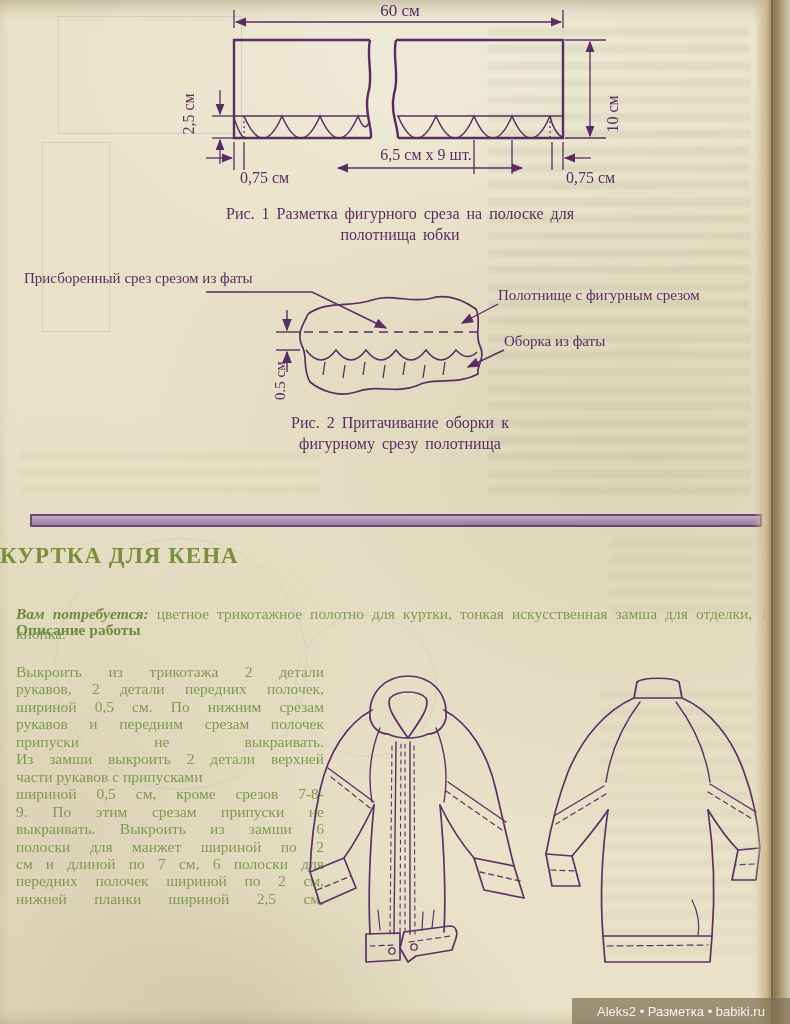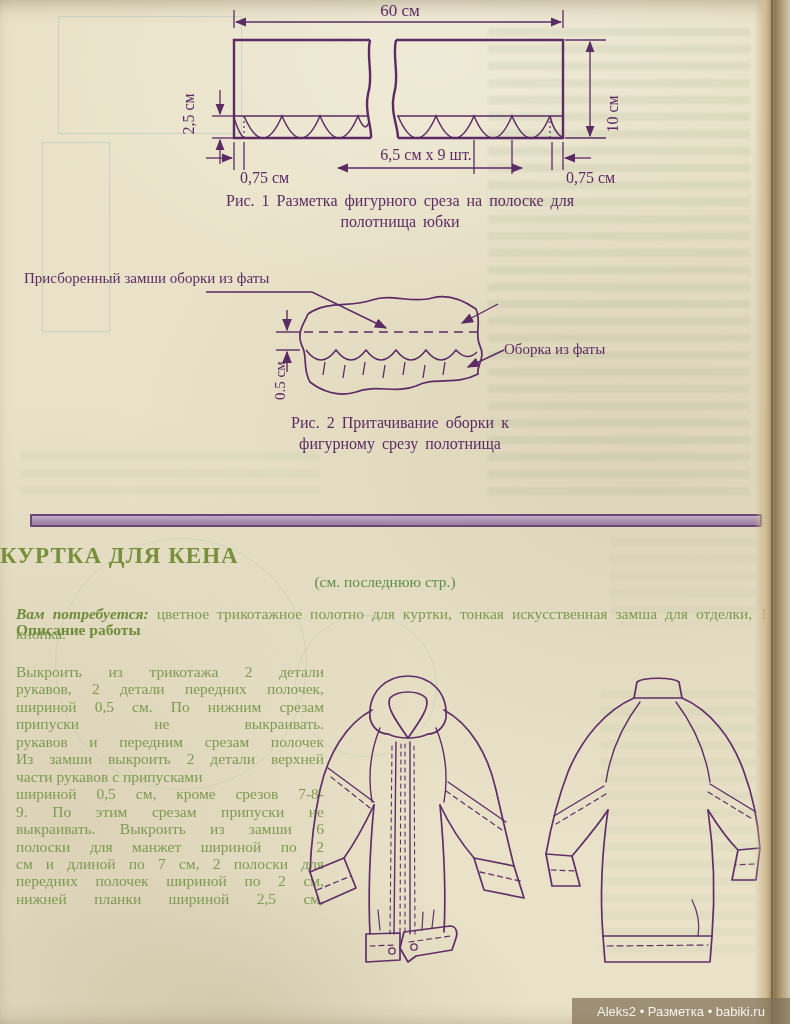--- a/index.html
+++ b/index.html
@@ -122,27 +122,28 @@
       <line x1="372" y1="114" x2="372" y2="136" stroke-dasharray="2,3" stroke-width="1.2"></line>
     </g>
     <text x="222" y="14" font-size="17" text-anchor="middle">60 см</text>
     <text font-size="16" text-anchor="middle" transform="translate(16,112) rotate(-90)">2,5 см</text>
     <text font-size="16" text-anchor="middle" transform="translate(440,112) rotate(-90)">10 см</text>
     <text x="62" y="181" font-size="16">0,75 см</text>
     <text x="248" y="158" font-size="16" text-anchor="middle">6,5 см х 9 шт.</text>
     <text x="388" y="181" font-size="16">0,75 см</text>
   </svg>
 
-  <div class="abs caption" style="left:170px;top:190px;width:460px;">
+  <div class="abs caption" style="left:170px;top:203px;width:460px;">
     <div>Рис. 1 Разметка фигурного среза на полоске для</div>
     <div>полотнища юбки</div>
   </div>
 
-  <div class="abs figlabel" style="left:24px;top:270px;">Присборенный замши оборки из фаты</div>
-  <div class="abs figlabel" style="left:504px;top:341px;">Оборка из фаты</div>
+  <div class="abs figlabel" style="left:24px;top:270px;">Присборенный срез срезом из фаты</div>
+  <div class="abs figlabel" style="left:498px;top:287px;">Полотнище с фигурным срезом</div>
+  <div class="abs figlabel" style="left:504px;top:333px;">Оборка из фаты</div>
   <div class="abs rot-label" style="left:272px;top:400px;">0.5 см</div>
 
   <svg class="abs" style="left:20px;top:262px;" width="620" height="152" viewBox="0 0 620 152">
     <g stroke="#5b2b64" fill="none" stroke-width="1.4">
 
       <path d="M186,30 L292,30 L366,66" marker-end="url(#arr)"></path>
       <path d="M478,42 L442,61" marker-end="url(#arr)"></path>
       <path d="M484,88 L448,105" marker-end="url(#arr)"></path>
 
       <line x1="256" y1="70" x2="280" y2="70"></line>
@@ -174,41 +175,40 @@
   </svg>
 
   <div class="abs caption" style="left:170px;top:412px;width:460px;">
     <div>Рис. 2 Притачивание оборки к</div>
     <div>фигурному срезу полотнища</div>
   </div>
 
   <div class="abs divider" style="left:30px;top:514px;width:728px;"></div>
 
   <div class="abs title" style="left:0;top:543px;">КУРТКА ДЛЯ КЕНА</div>
-  <div class="abs subtitle" style="left:0;top:573px;">(см. последнюю стр.)</div>
 
   <div class="abs materials" style="left:16px;top:604px;">
     <b>Вам потребуется:</b><span> цветное трикотажное полотно для куртки, тонкая искусственная замша для отделки, 1 кнопка.</span>
   </div>
 
   <div class="abs sect-head" style="left:16px;top:621px;">Описание работы</div>
 
   <div class="abs textcol" style="left:16px;top:663px;">
       <div>Выкроить из трикотажа 2 детали</div>
       <div>рукавов, 2 детали передних полочек,</div>
       <div>шириной 0,5 см. По нижним срезам</div>
+      <div>рукавов и передним срезам полочек</div>
       <div>припуски не выкраивать.</div>
-      <div>рукавов и передним срезам полочек</div>
       <div>Из замши выкроить 2 детали верхней</div>
       <div>части рукавов с припусками</div>
       <div>шириной 0,5 см, кроме срезов 7-8-</div>
       <div>9. По этим срезам припуски не</div>
       <div>выкраивать. Выкроить из замши 6</div>
       <div>полоски для манжет шириной по 2</div>
-      <div>см и длиной по 7 см, 2 полоски для</div>
+      <div>см и длиной по 7 см, 6 полоски для</div>
       <div>передних полочек шириной по 2 см,</div>
       <div>нижней планки шириной 2,5 см,</div>
     </div>
 
   <svg class="abs" style="left:308px;top:650px;" width="460" height="352" viewBox="0 0 460 352">
     <g stroke="#5f2f68" fill="none" stroke-width="1.7" stroke-linecap="round" stroke-linejoin="round">
 
       <g>
 
         <path d="M62,68 C60,42 78,26 100,26 C122,26 140,42 138,68 C136,78 128,84 120,84"></path>

